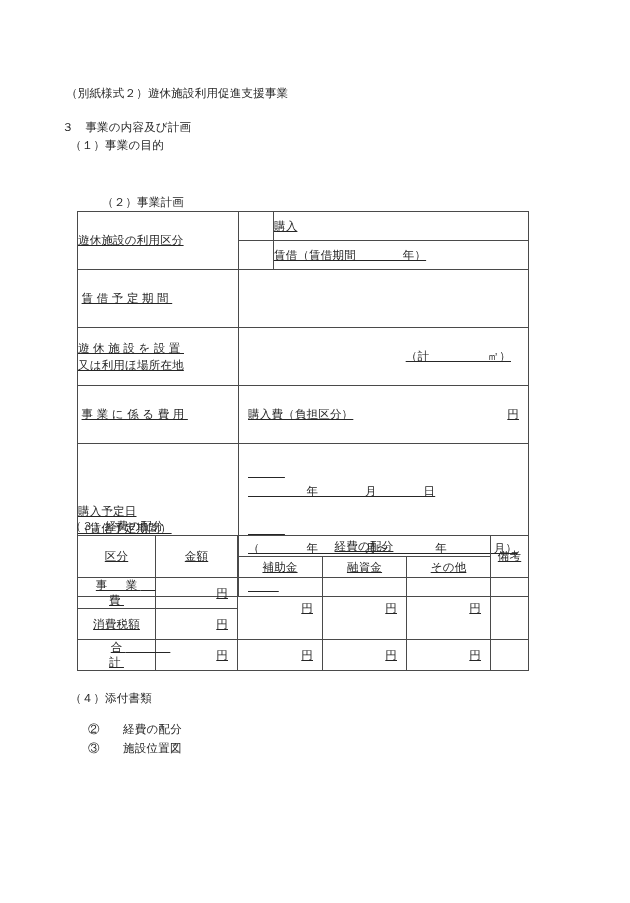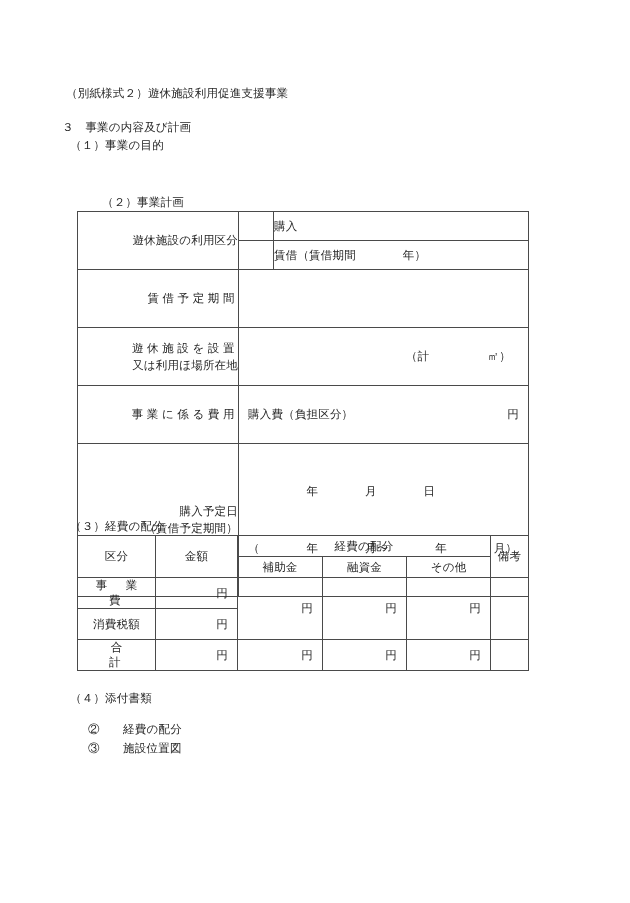--- a/index.html
+++ b/index.html
@@ -58,33 +58,34 @@
     border-collapse: collapse;
     table-layout: fixed;
     font-size: 11.5px;
     letter-spacing: 0.2px;
   }
   table.form td {
     border: 1px solid #4a4a4a;
     padding: 0;
     vertical-align: middle;
     font-weight: normal;
+    text-decoration: underline;
   }
 
   
   #plan-table {
     left: 77px;
     top: 207px;
     width: 451px;
   }
   #plan-table td { height: 57px; }
   #plan-table td.half { height: 28px; }
 
   .lbl {
-    text-align: right;
+    text-align: left;
     line-height: 17px;
     padding: 0 4px;
   }
   
   .lbl.spaced { letter-spacing: 3.6px; text-indent: 3.6px; }
 
   .cellpad { padding: 0 9px; }
   .cell-left { text-align: left; }
 
   .row-inline {

